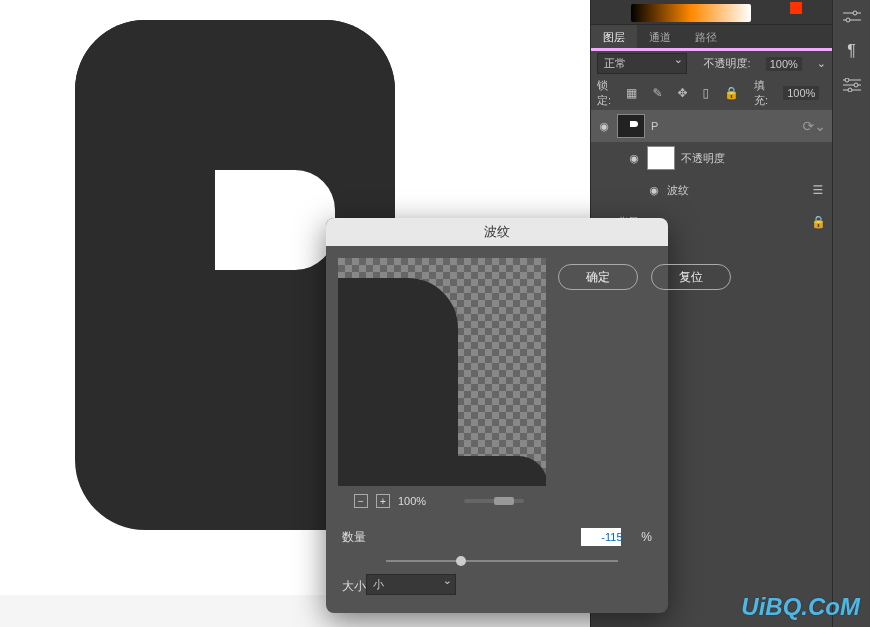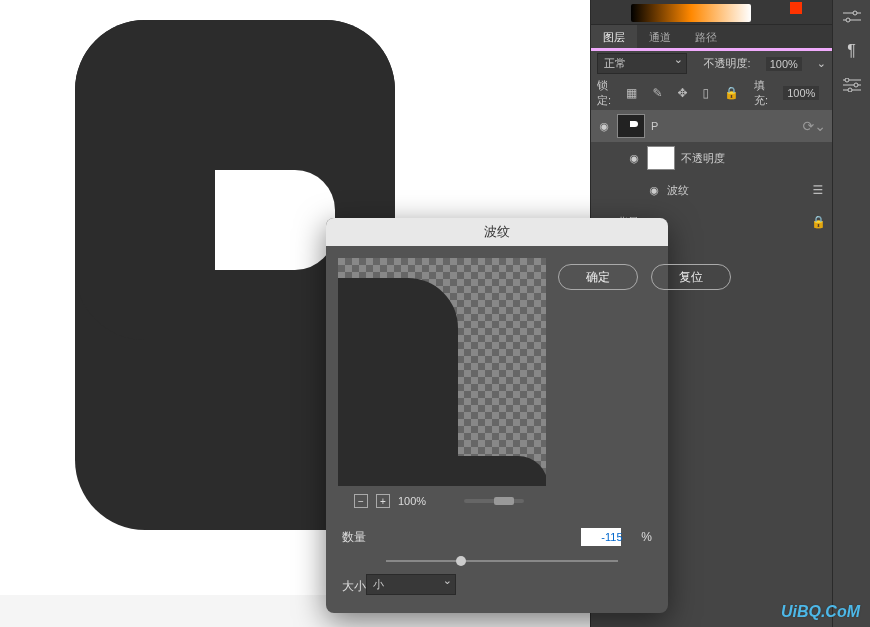--- a/index.html
+++ b/index.html
@@ -44,21 +44,21 @@
 .zoom-row{display:flex;align-items:center;gap:8px;padding:0 16px;color:#ddd;font-size:11px}
 .zoom-btn{width:14px;height:14px;border:1px solid #aaa;display:flex;align-items:center;justify-content:center;cursor:pointer;font-size:10px}
 .zoom-bar{width:60px;height:4px;background:#666;border-radius:2px;margin-left:30px;position:relative}
 .zoom-bar::after{content:"";position:absolute;left:30px;top:-2px;width:20px;height:8px;background:#999;border-radius:2px}
 .slider-row{display:flex;align-items:center;gap:20px;padding:8px 16px;color:#ddd;font-size:12px}
 .slider-label{width:40px}
 .slider-val{width:22px;height:18px;background:#fff;color:#06c;text-align:right;padding:0 20px;font-size:11px;line-height:18px}
 .slider-track{flex:0 0 180px;height:2px;background:#888;position:relative;margin:6px 0}
 .slider-thumb{position:absolute;left:70px;top:-4px;width:10px;height:10px;background:#ccc;border-radius:50%}
 .size-row{display:flex;align-items:flex-end;padding:6px 16px;color:#ddd;font-size:12px}
-.watermark{position:absolute;right:10px;bottom:6px;font-size:16px;font-style:italic;color:#4db8e8;font-weight:bold;text-shadow:0 0 2px rgba(0,0,0,0.3)}
+.watermark{position:absolute;right:10px;bottom:6px;font-size:24px;font-style:italic;color:#4db8e8;font-weight:bold;text-shadow:0 0 2px rgba(0,0,0,0.3)}
 </style>
 </head>
 <body>
 
 <div class="canvas">
   <div class="letter-p">
     <div class="letter-p-hole"></div>
   </div>
 </div>
 

